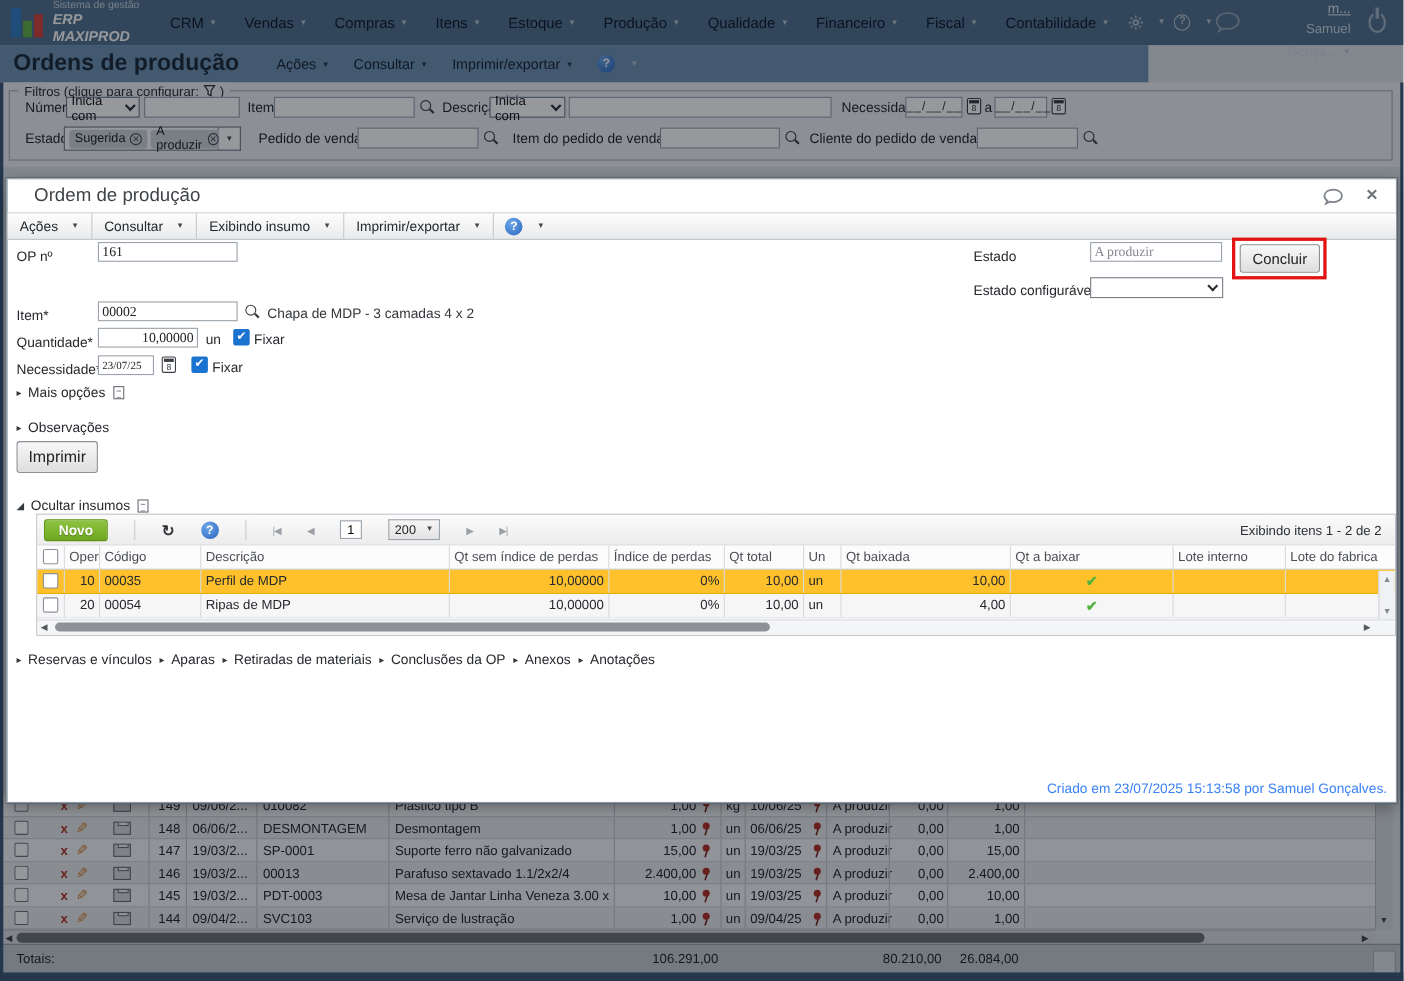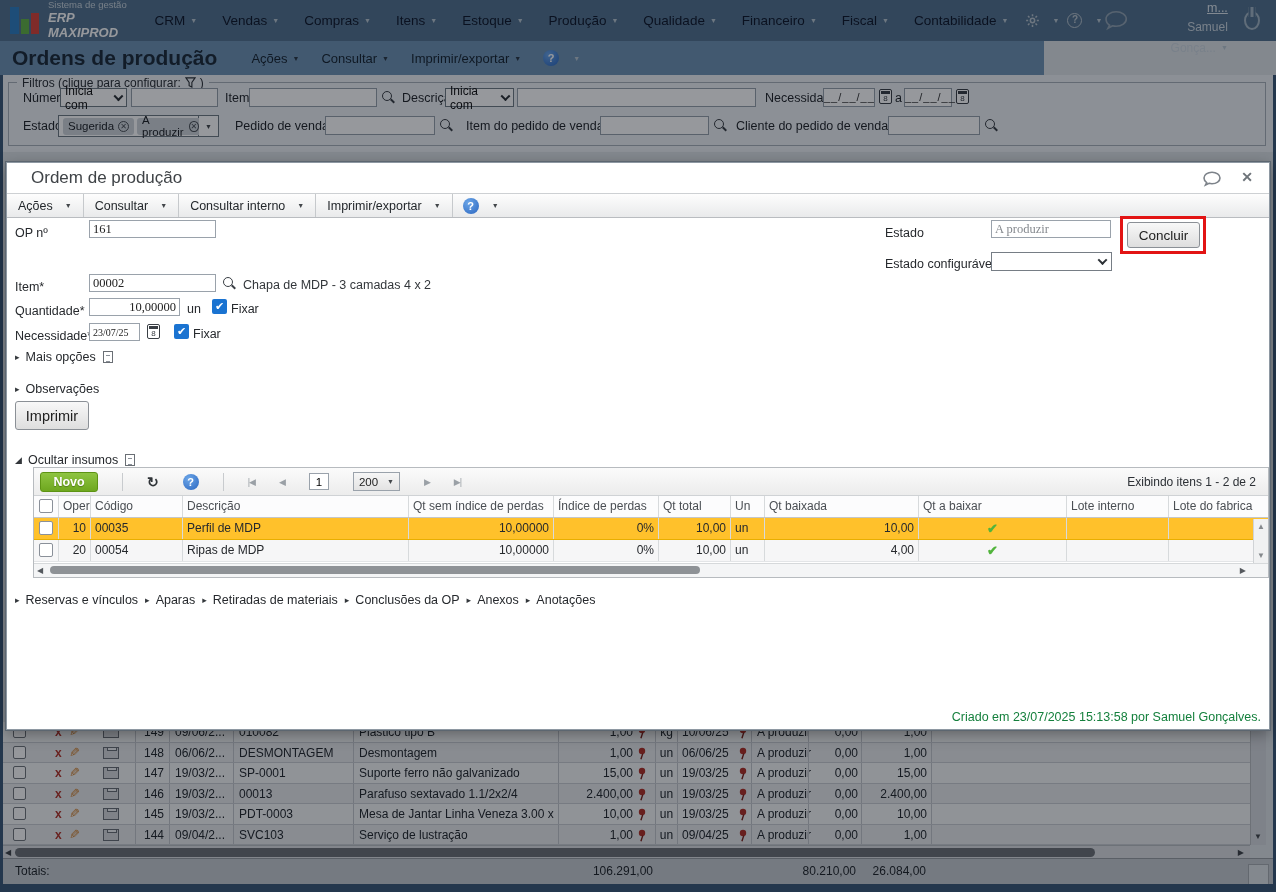--- a/index.html
+++ b/index.html
@@ -151,21 +151,21 @@
 .g-vscroll .up{position:absolute;left:3px;top:3px;font-size:8px;color:#85898d;cursor:pointer}
 .g-vscroll .up::before{content:"▲"}
 .g-vscroll .dn{position:absolute;left:3px;bottom:3px;font-size:8px;color:#85898d;cursor:pointer}
 .g-vscroll .dn::before{content:"▼"}
 .g-hscroll{position:absolute;left:0;bottom:0;width:100%;height:14px;background:#f4f5f6;border-top:1px solid #d6d9db}
 .g-thumb{position:absolute;left:16px;top:2px;width:650px;height:8px;background:#8e9296;border-radius:4px;cursor:pointer}
 .g-hl{position:absolute;left:3px;top:2px;font-size:8px;color:#55595e}
 .g-hl::before{content:"◀"}
 .g-hr{position:absolute;right:22px;top:2px;font-size:8px;color:#55595e}
 .g-hr::before{content:"▶"}
-.m-footer{position:absolute;right:8px;bottom:5px;font-size:12.5px;color:#15803d}
+.m-footer{position:absolute;right:8px;bottom:5px;font-size:12.5px;color:#3b82f6}
 .m-secs{position:absolute;left:8px;top:430px;display:flex;flex-direction:row;gap:7px}
 </style>
 </head>
 <body>
 
 <div class="topbar">
   <span class="logo">
       <i class="lb1"></i>
       <i class="lb2"></i>
       <i class="lb3"></i>
@@ -475,21 +475,21 @@
   <div class="m-menubar">
     <span class="m-menu">
         <span>Ações</span>
         <span class="car"></span>
       </span>
     <span class="m-menu">
         <span>Consultar</span>
         <span class="car"></span>
       </span>
     <span class="m-menu">
-        <span>Consultar interno</span>
+        <span>Exibindo insumo</span>
         <span class="car"></span>
       </span>
     <span class="m-menu">
         <span>Imprimir/exportar</span>
         <span class="car"></span>
       </span>
     <span class="m-help">
         <span class="qcirc">?</span>
         <span class="car" style="color:#43474b"></span>
       </span>

